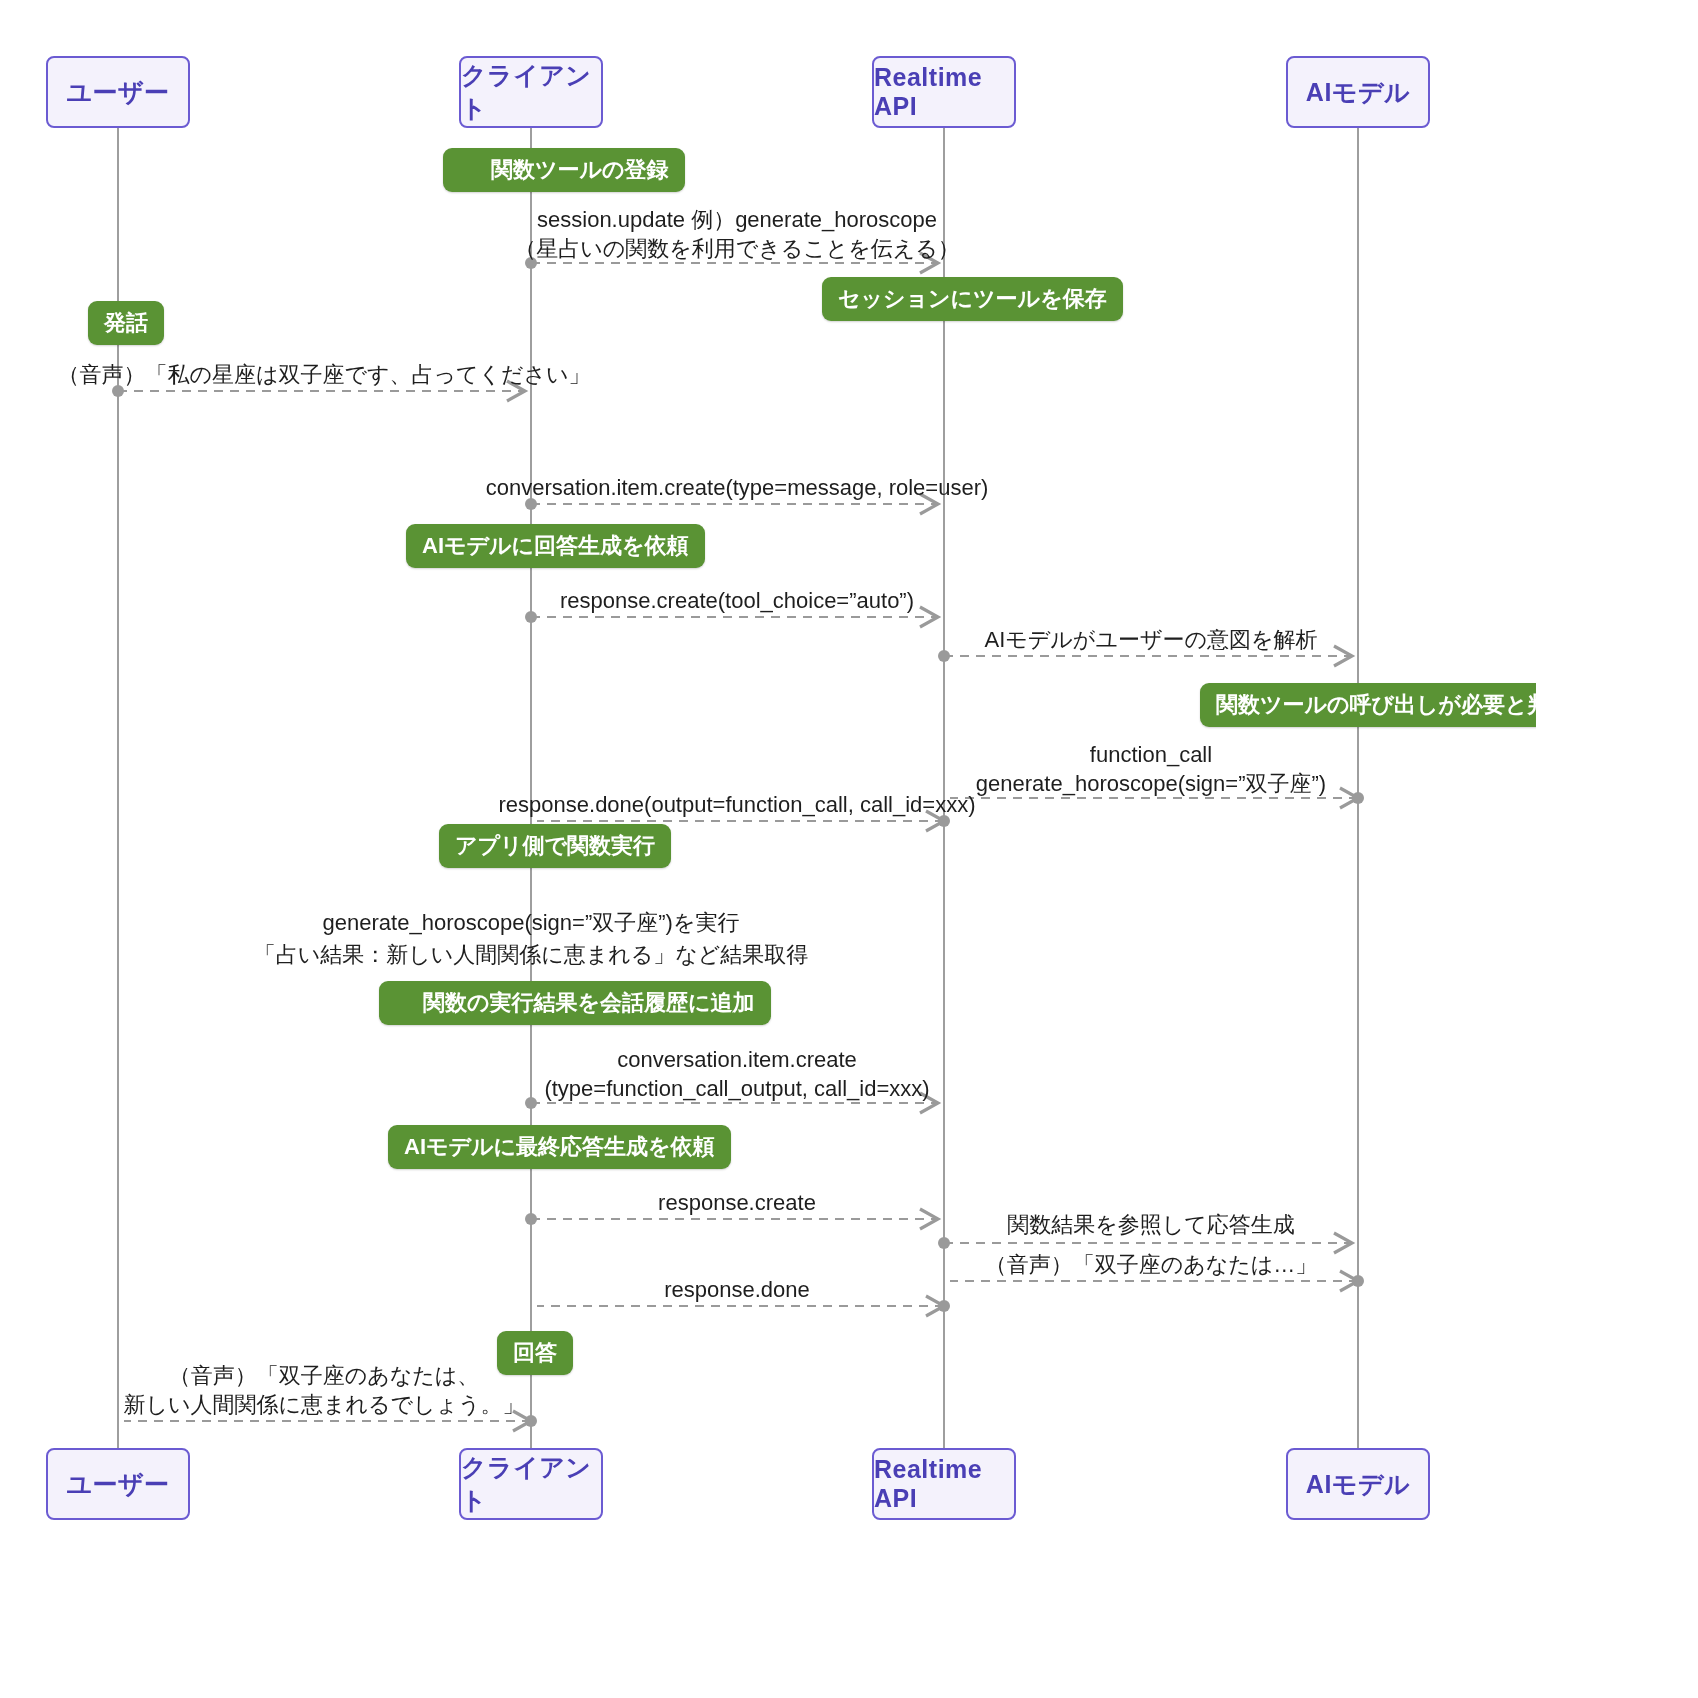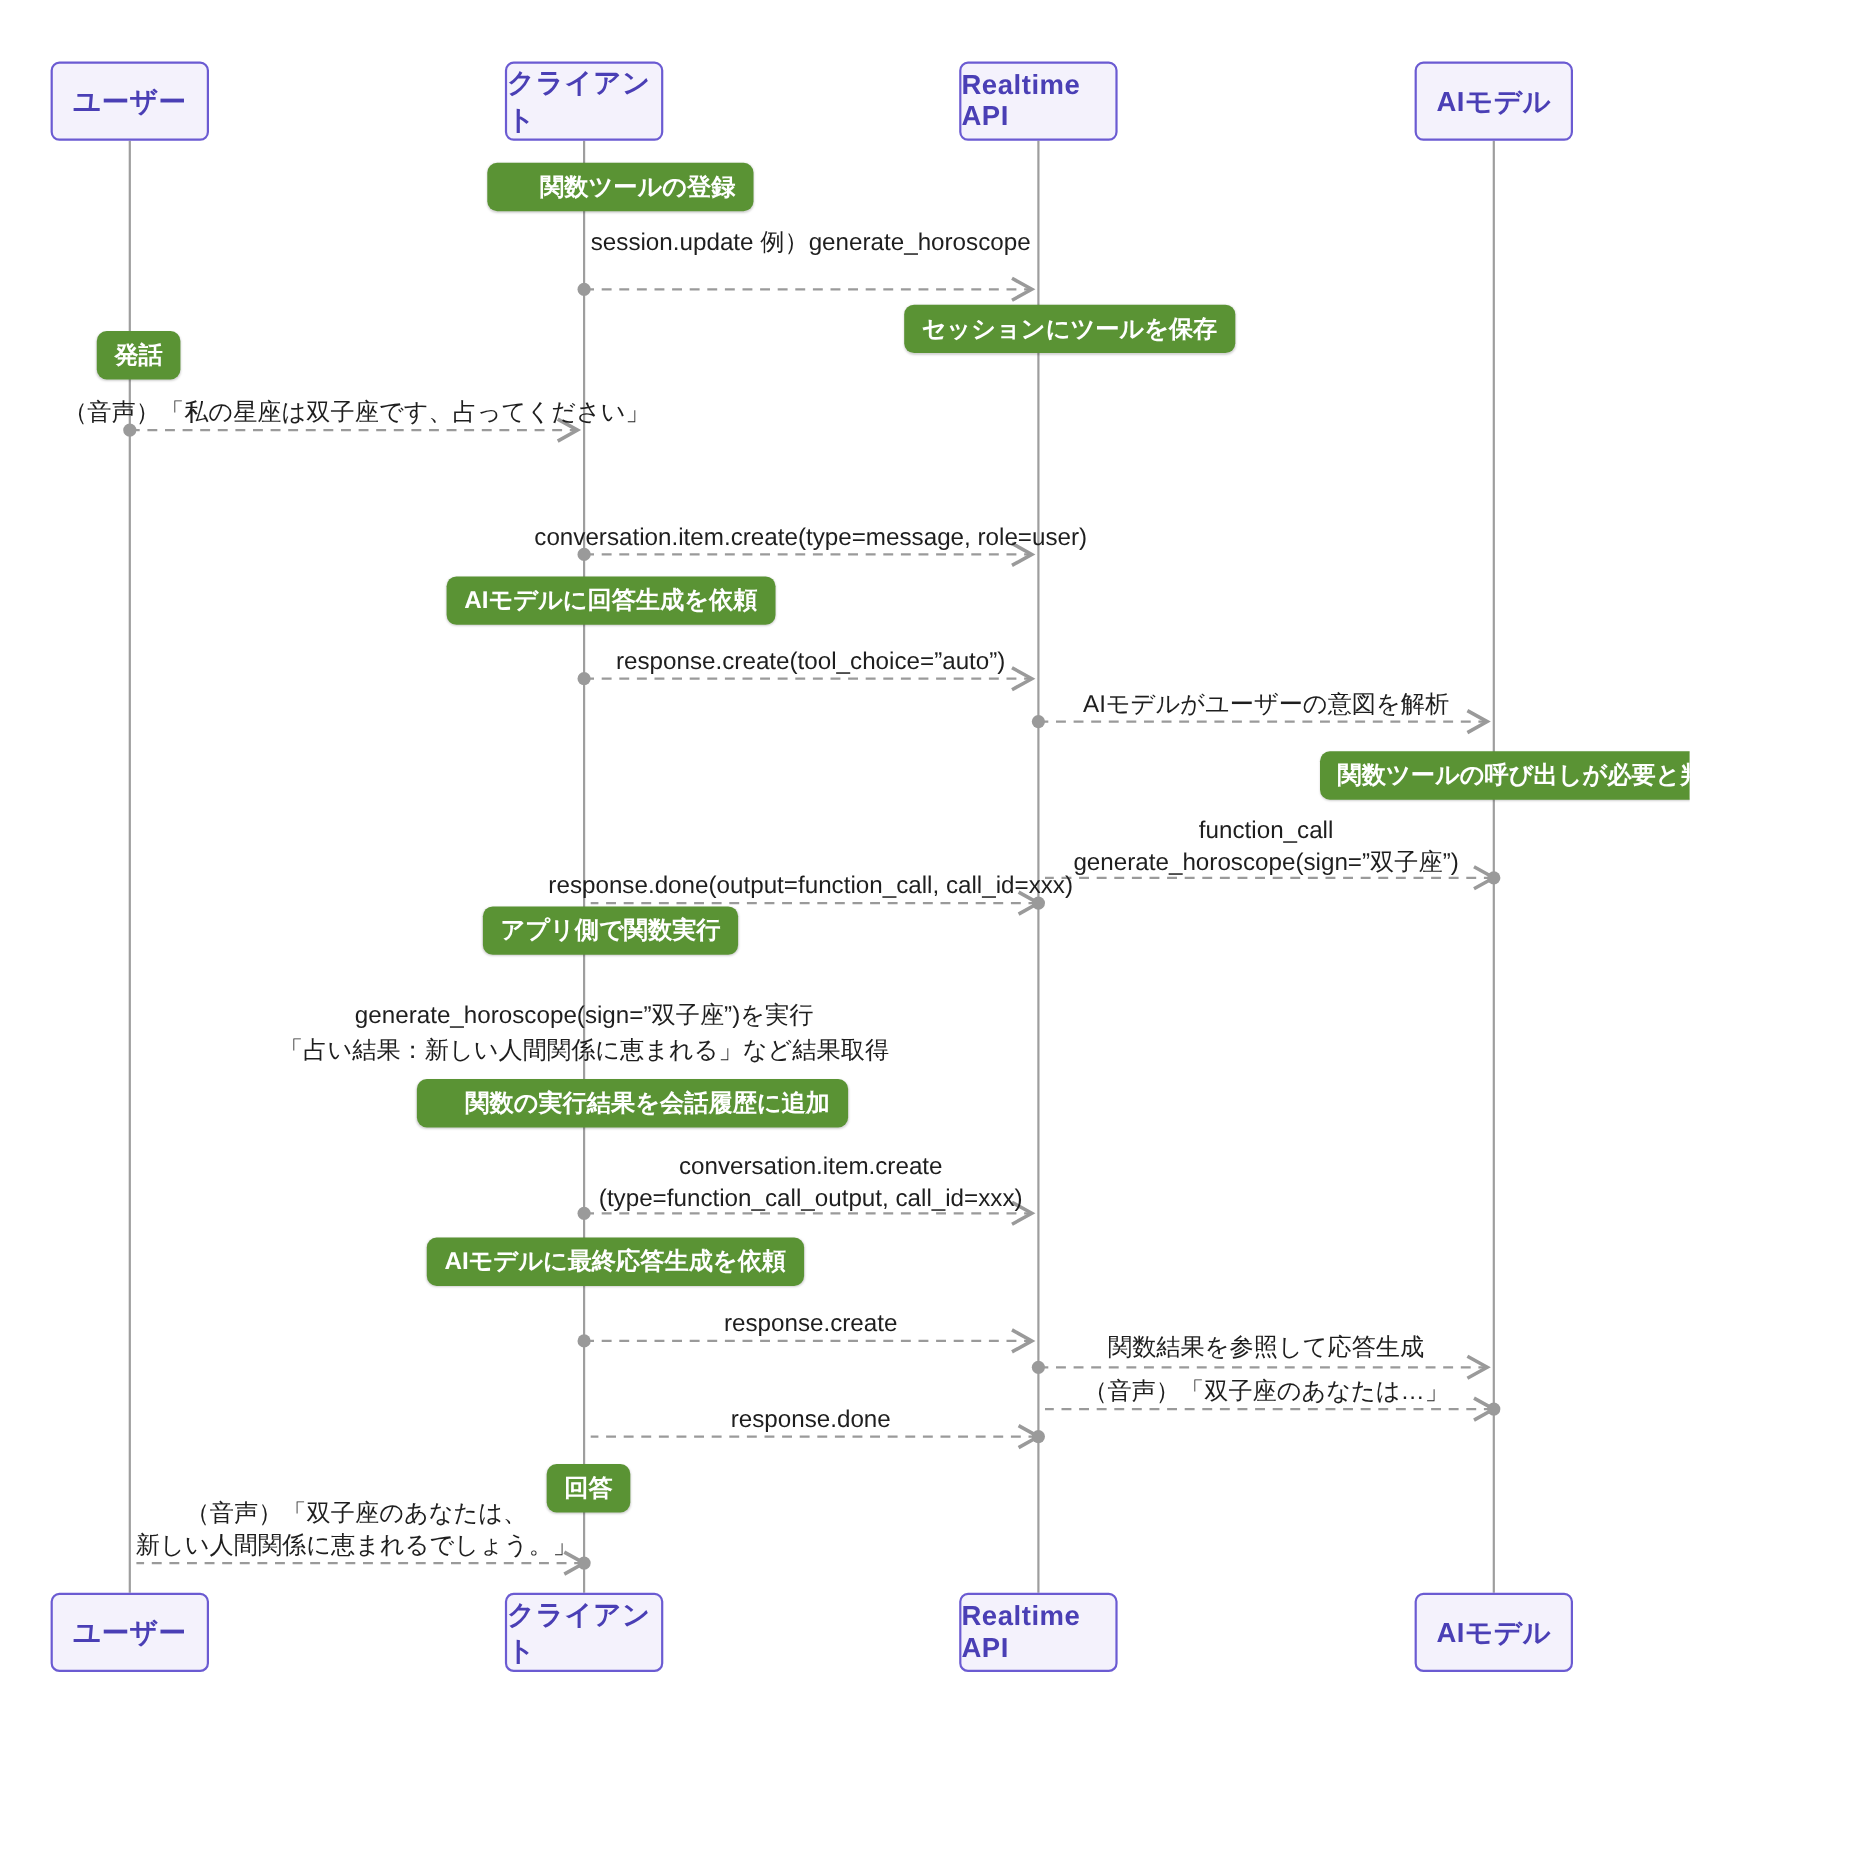--- a/index.html
+++ b/index.html
@@ -167,20 +167,21 @@
   <div class="note" style="left:388px;top:1125px;">
     <span>AIモデルに最終応答生成を依頼</span>
   </div>
 
   <div class="note" style="left:497px;top:1331px;">
     <span>回答</span>
   </div>
 
   <div class="msg two-line" style="left:737px;top:206px;">
     <div>session.update 例）generate_horoscope</div>
+    <div>（星占いの関数を利用できることを伝える）</div>
   </div>
 
   <div class="msg" style="left:324px;top:361px;">
     <div>（音声）「私の星座は双子座です、占ってください」</div>
   </div>
 
   <div class="msg" style="left:737px;top:474px;">
     <div>conversation.item.create(type=message, role=user)</div>
   </div>
 

